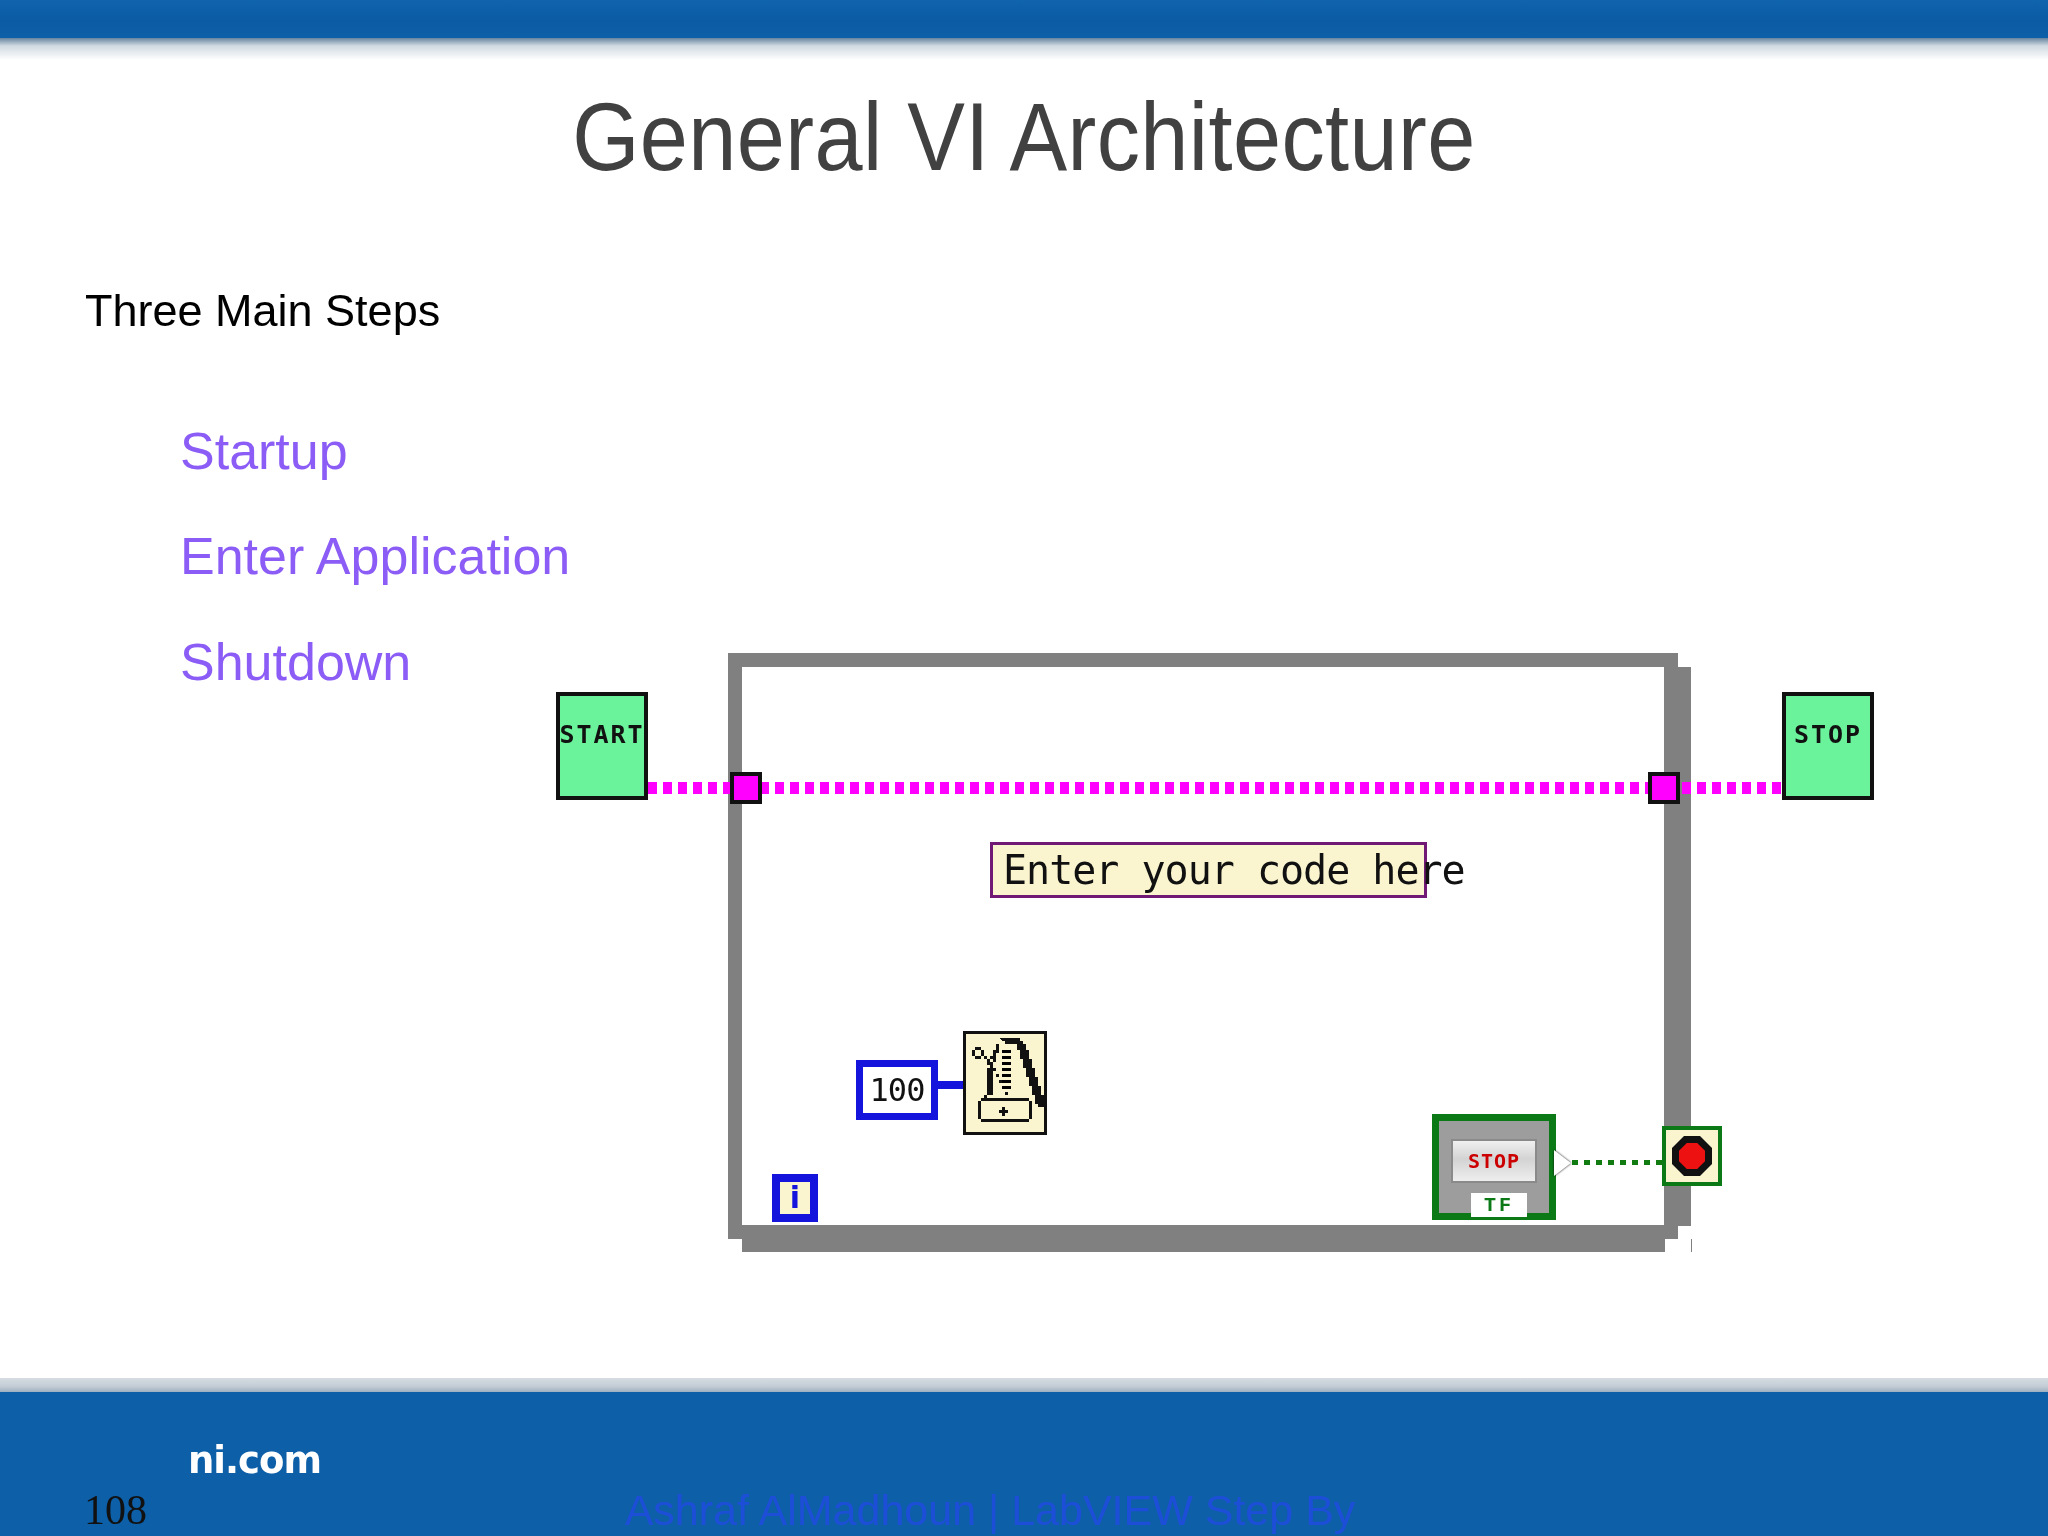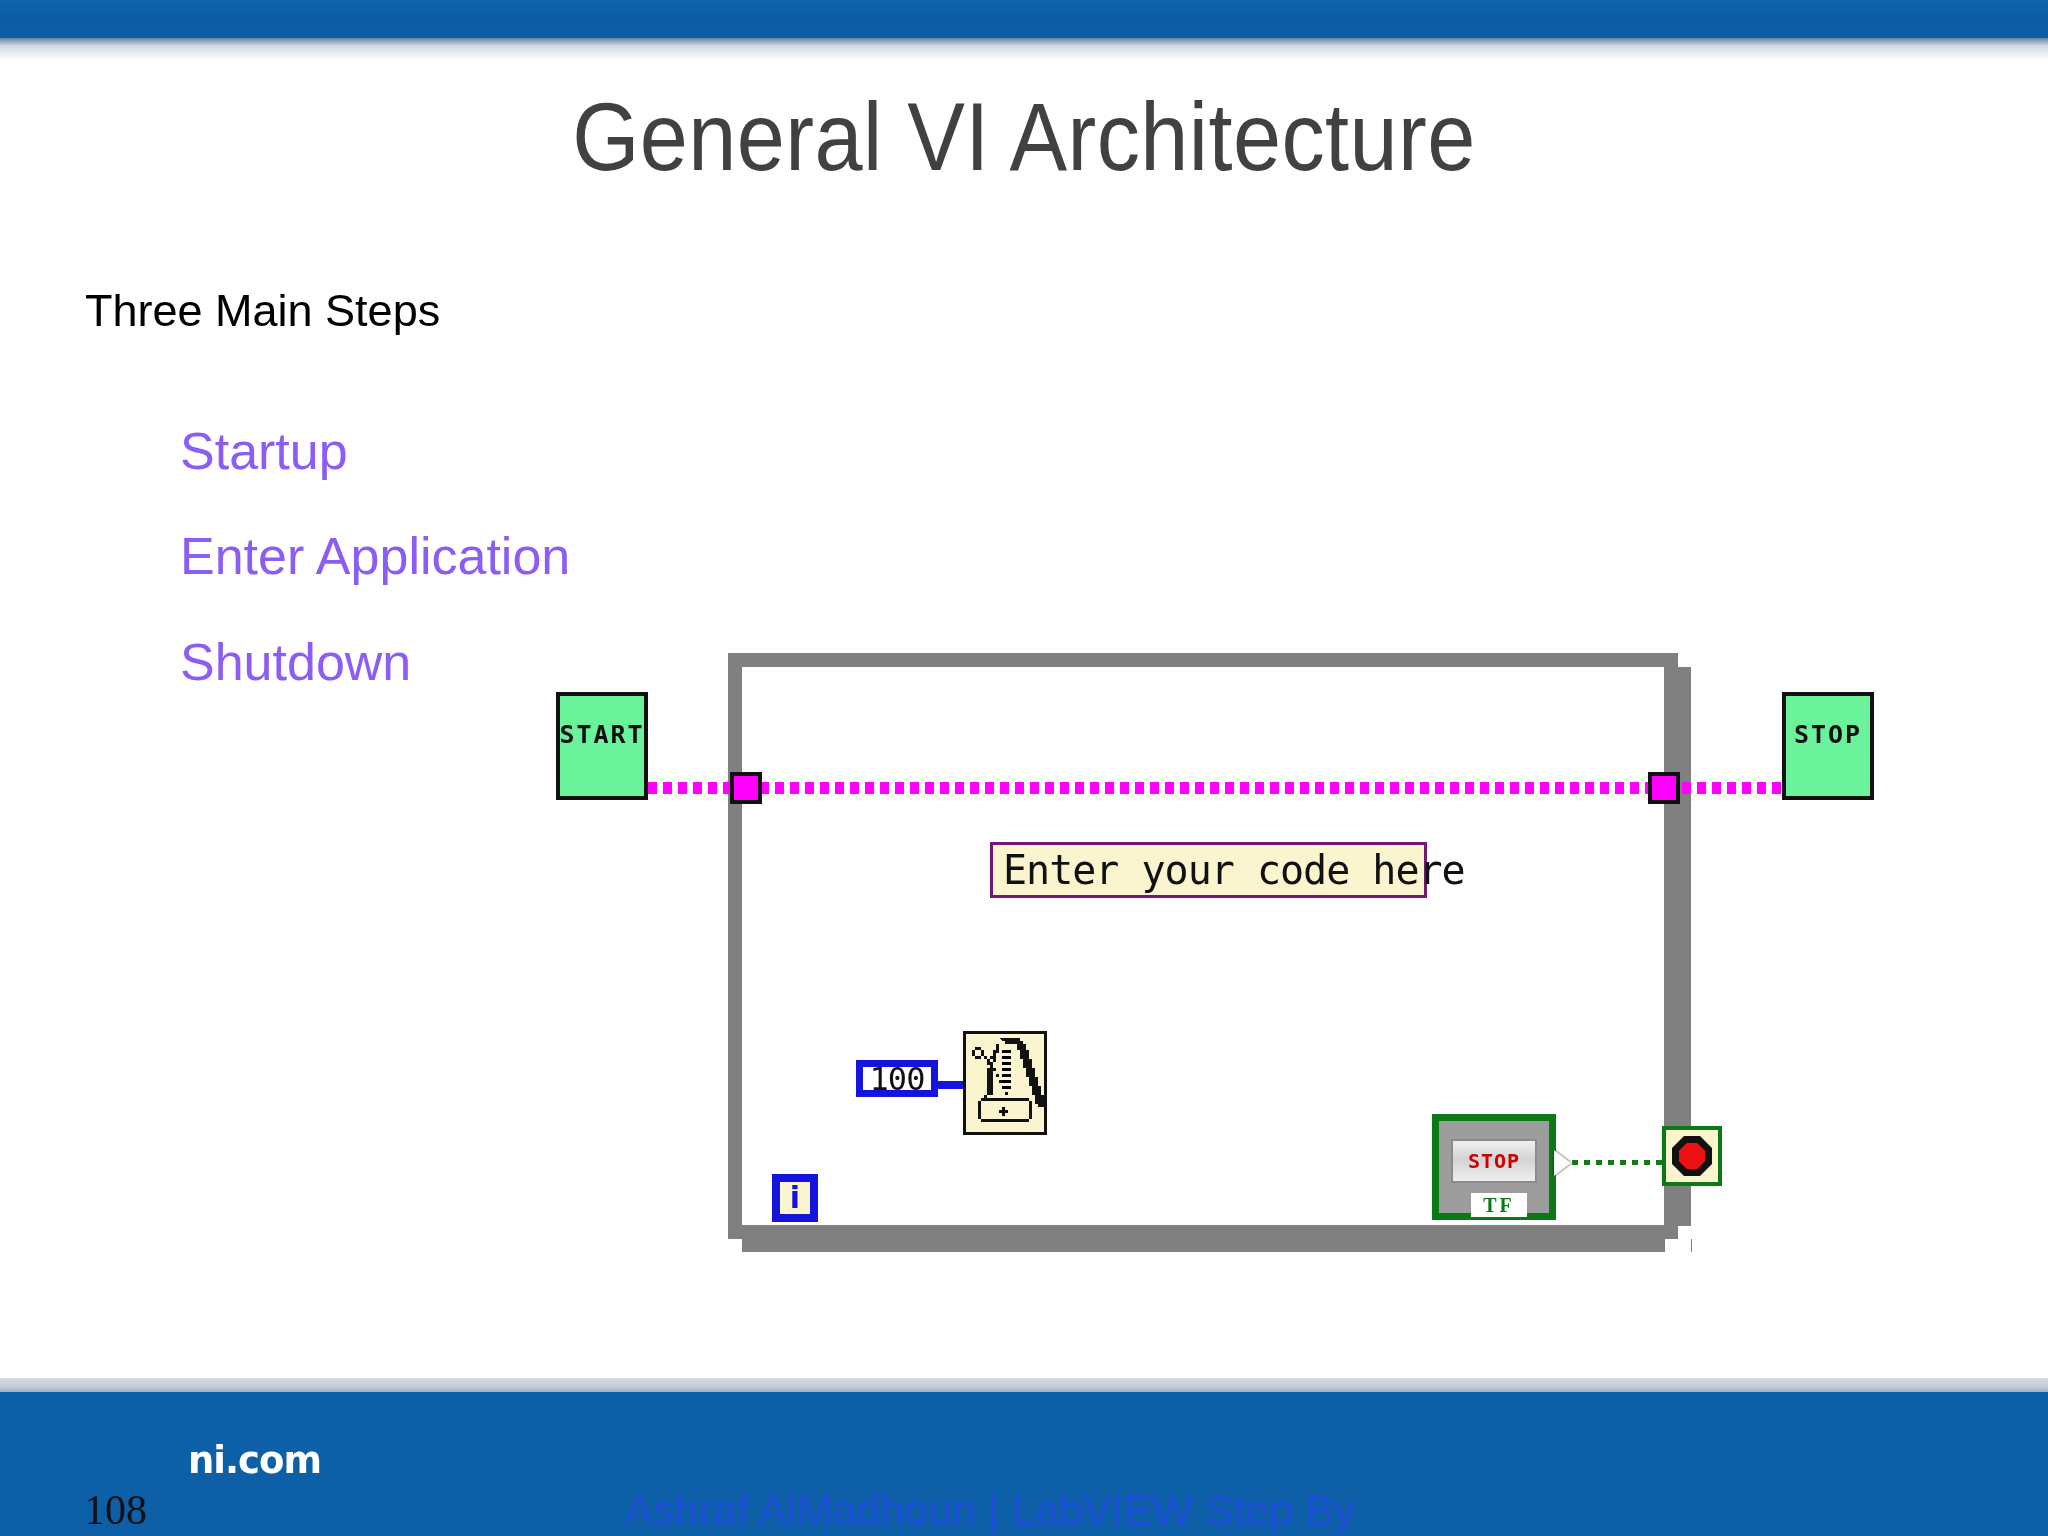--- a/index.html
+++ b/index.html
@@ -113,21 +113,21 @@
     border:3px solid #701a75;
     box-sizing:border-box;
     display:flex;align-items:center;
     padding-left:10px;
     font-family:"DejaVu Sans Mono", monospace;
     font-size:40px;color:#111;letter-spacing:-1px;white-space:nowrap;
   }
 
   
   .const-100{
-    position:absolute;left:856px;top:1060px;width:82px;height:37px;
+    position:absolute;left:856px;top:1060px;width:82px;height:60px;
     background:#ffffff;border:7px solid #1414dd;box-sizing:border-box;
     display:flex;align-items:center;justify-content:center;
     font-family:"DejaVu Sans Mono", monospace;
     font-size:32px;color:#111;letter-spacing:-1px;
   }
   .wire-blue{
     position:absolute;left:936px;top:1081px;width:36px;height:8px;background:#1414dd;
   }
 
   
@@ -156,21 +156,21 @@
     background:linear-gradient(180deg,#f0f0f0 0%,#d3d3d3 45%,#eeeeee 100%);
     border:2px solid #8a8a8a;box-sizing:border-box;
     display:flex;align-items:center;justify-content:center;
     font-family:"DejaVu Sans Mono", monospace;
     font-size:20px;font-weight:700;color:#cc0000;letter-spacing:1px;
   }
   .stop-term-tf{
     position:absolute;left:32px;bottom:-4px;width:56px;height:24px;
     background:#ffffff;
     display:flex;align-items:center;justify-content:center;
-    font-family:Liberation Serif, serif;
+    font-family:Liberation Mono, monospace;
     font-size:20px;font-weight:700;color:#0b7a16;letter-spacing:3px;
   }
   .stop-term-arrow{
     position:absolute;left:1554px;top:1150px;width:0;height:0;
     border-top:13px solid transparent;border-bottom:13px solid transparent;
     border-left:17px solid #ffffff;
     filter:drop-shadow(0 0 1px #111);
   }
   .wire-green{
     position:absolute;left:1572px;top:1160px;width:90px;height:5px;

